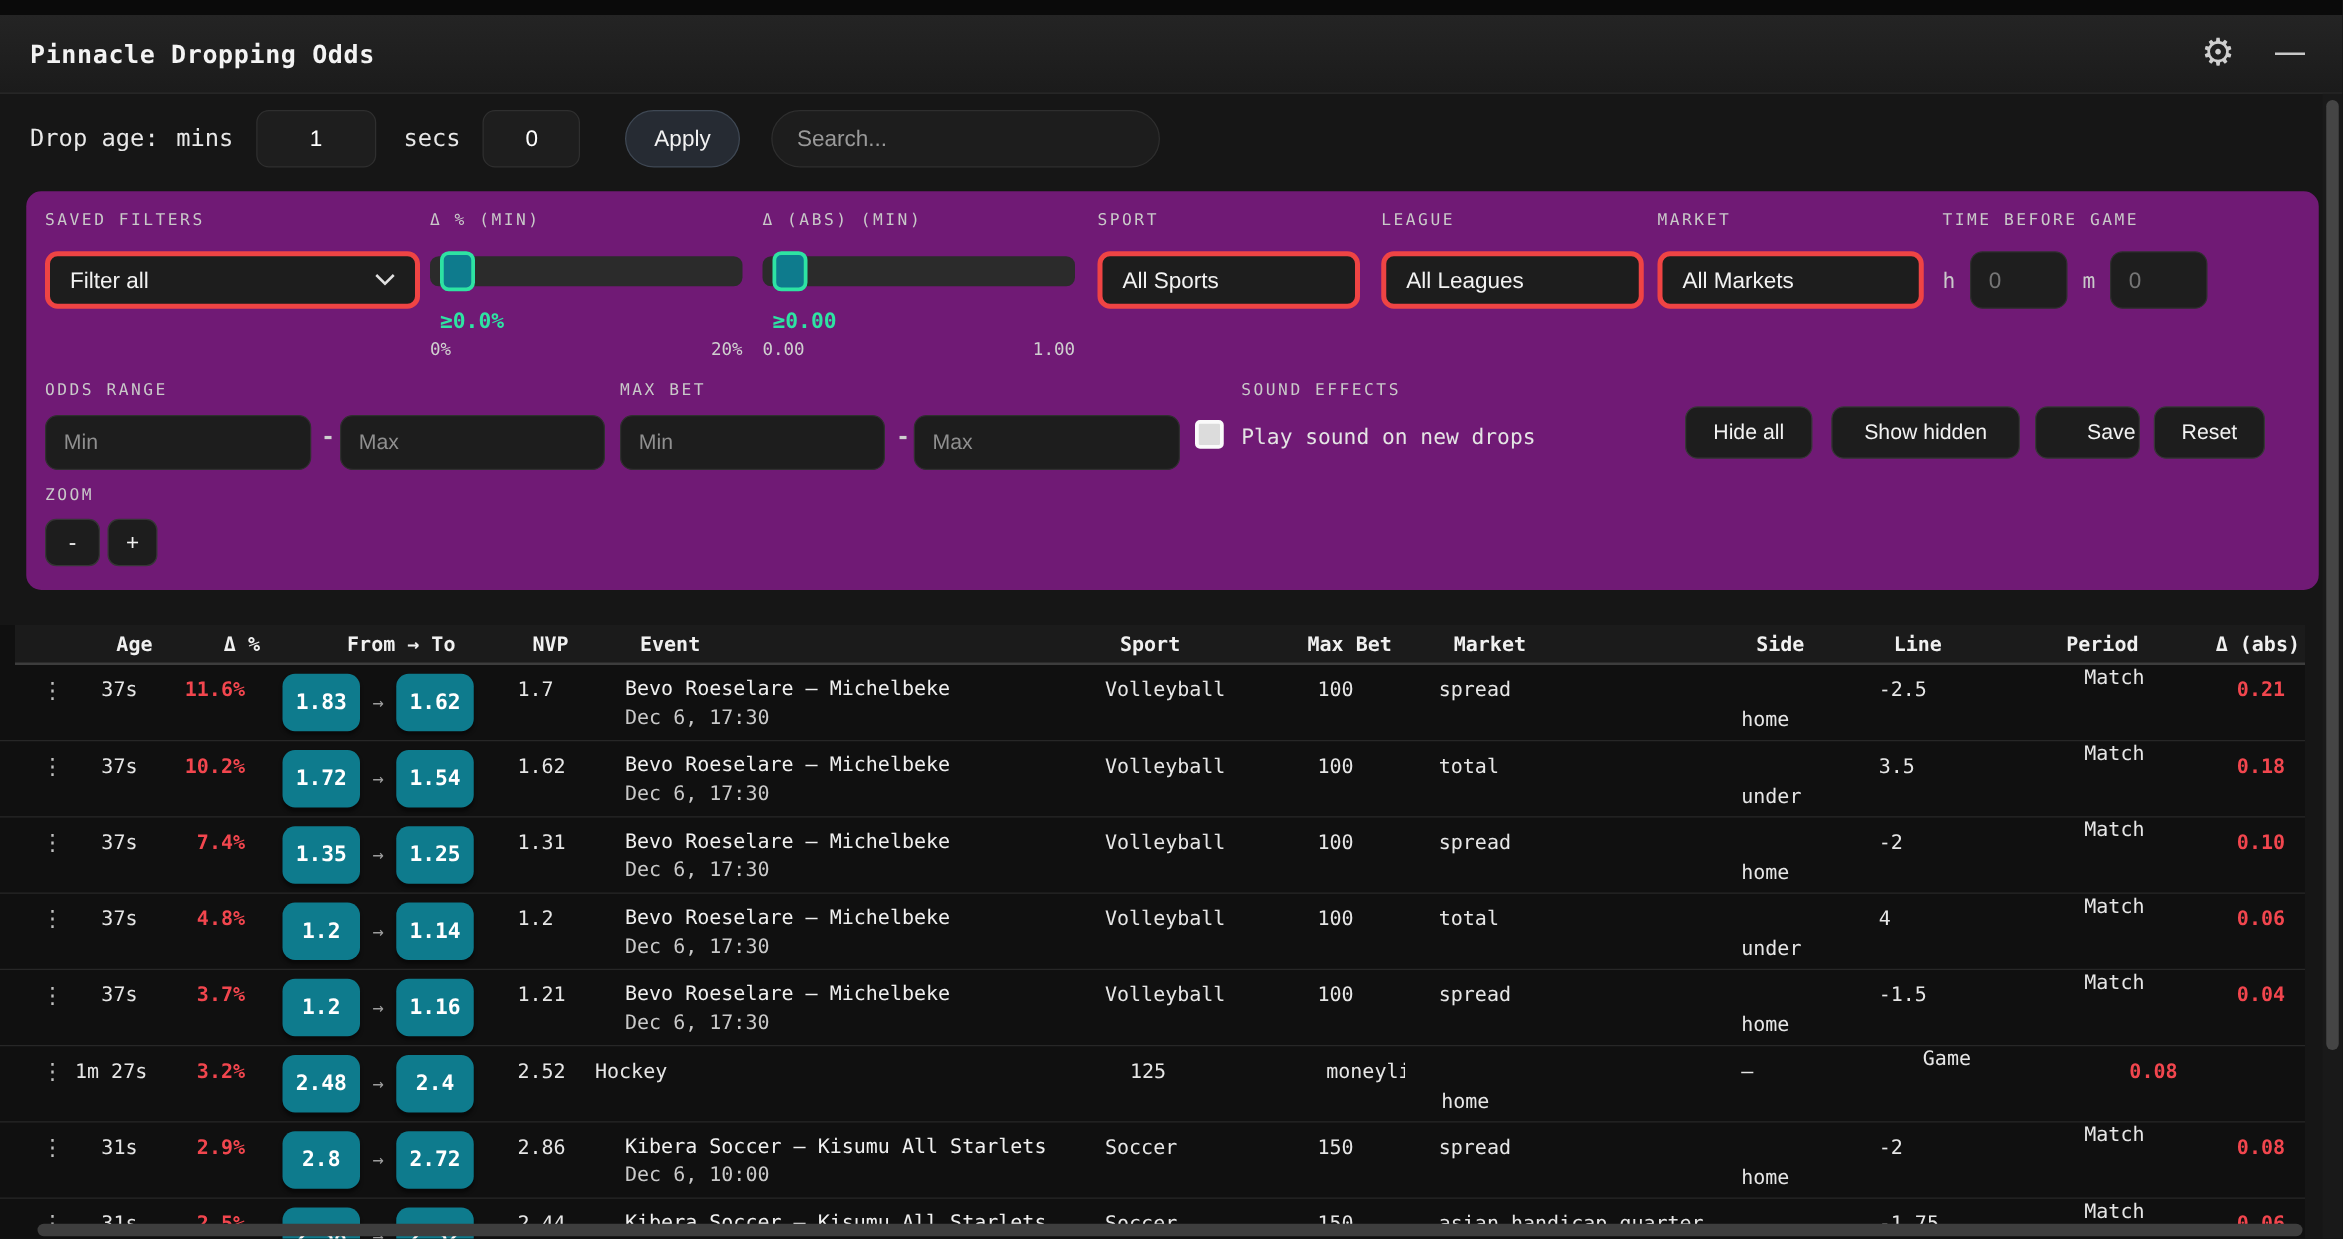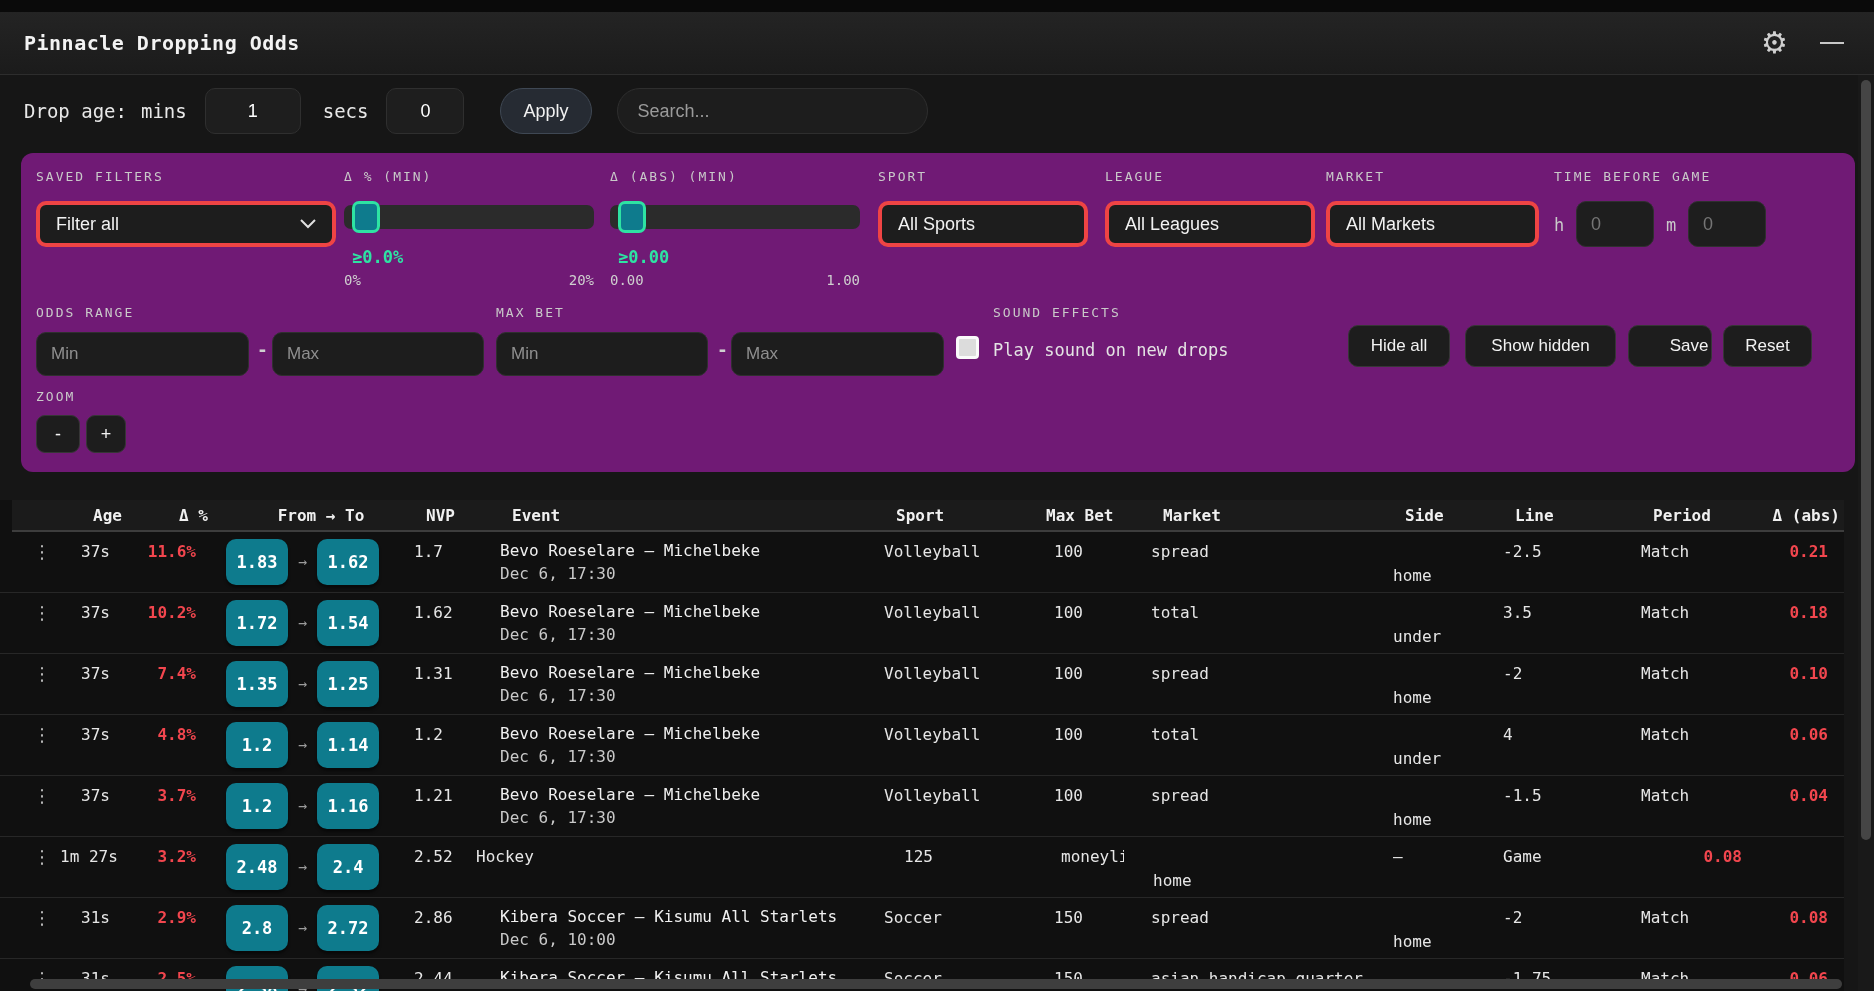--- a/index.html
+++ b/index.html
@@ -104,21 +104,21 @@
   .arrow{ color:#9c9c9c; font-size:15px; }
   .nvp{ padding-top:10px; }
   .event{ padding-left:24px; }
   .ev1{ margin-top:9px; line-height:20px; font-size:16px; color:#f0f0f0; white-space:nowrap; overflow:hidden; }
   .ev2{ margin-top:3px; line-height:19px; font-size:16px; color:#c9c9c9; }
   .sport{ padding-top:10px; }
   .maxbet{ padding-top:10px; padding-left:20px; }
   .market{ padding-top:10px; padding-left:27px; }
   .side{ padding-top:10px; padding-left:29px;margin-top:24px; }
   .line{ padding-top:10px; padding-left:29px; }
-  .period{ padding-top:10px; padding-left:29px; }
+  .period{ padding-top:0; padding-left:29px;text-align:center; }
   .dabs{ text-align:right; padding-top:10px; color:var(--red); font-weight:bold; }
   .hEvent{ padding-left:24px; } .hMaxbet{ padding-left:0; } .hMarket{ padding-left:27px; }
   .hSide{ padding-left:29px; } .hLine{ padding-left:29px; } .hPeriod{ padding-left:29px; }
   .hAge{ text-align:right; padding-right:10px; } .hPct{ text-align:right; padding-right:8px; }
   .hFromto{ text-align:center; } .hAbs{ text-align:right; }
   
   .vtrack{ position:absolute; top:75px; right:0; width:16px; bottom:0; background:#191919; }
   .vthumb{ position:absolute; top:80px; right:3px; width:10px; height:760px; background:#454545; border-radius:5px; cursor:grab; }
   .hthumb{ position:absolute; bottom:2px; left:30px; width:1812px; height:10px; background:#3e3e3e; border-radius:5px; cursor:grab; }
 </style>

